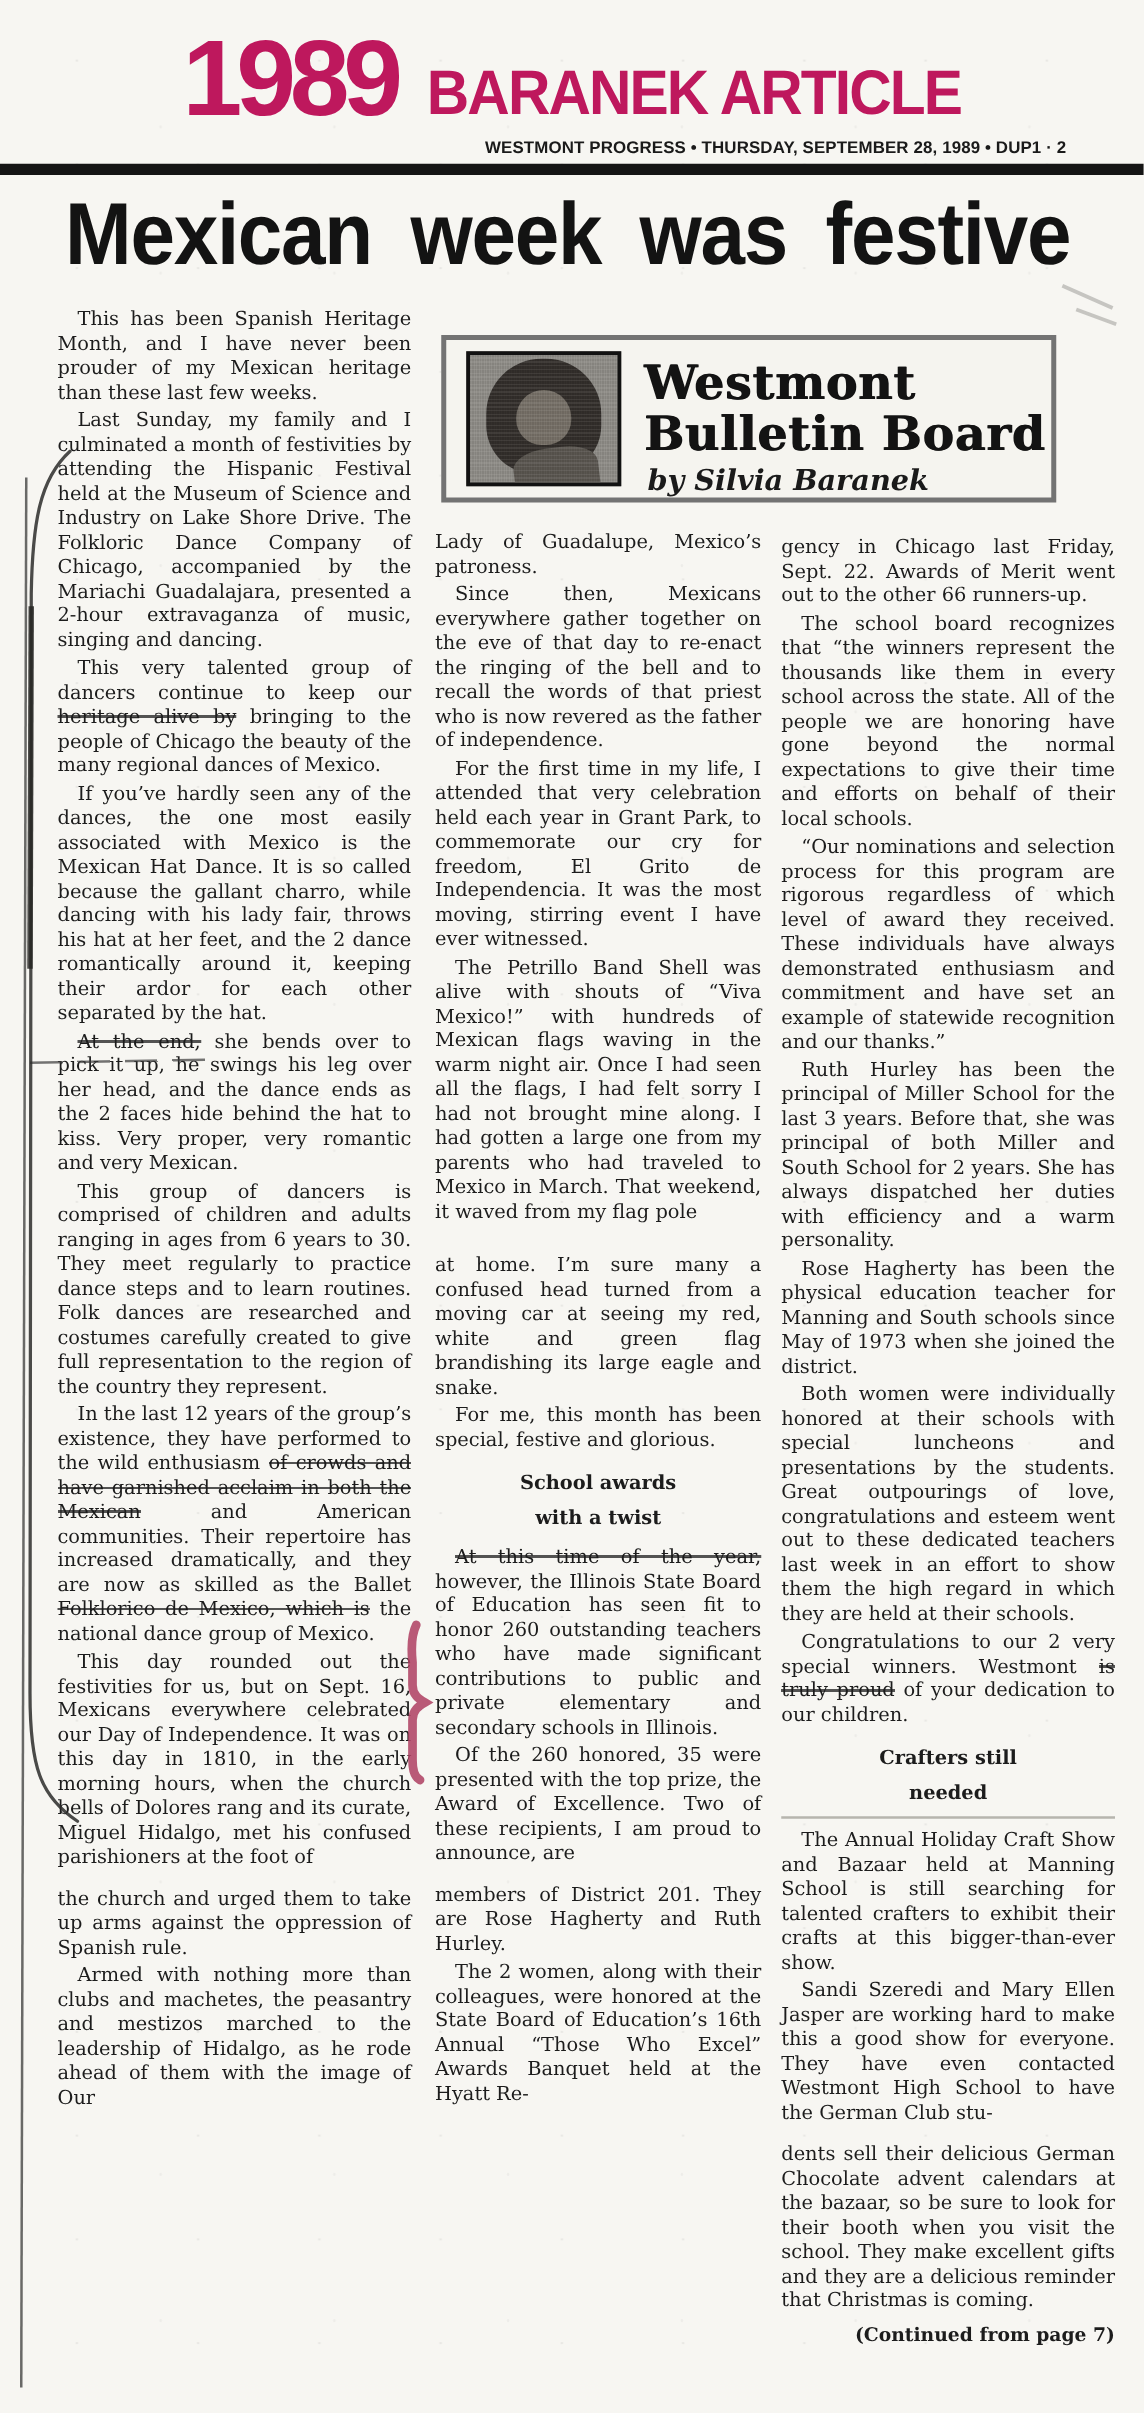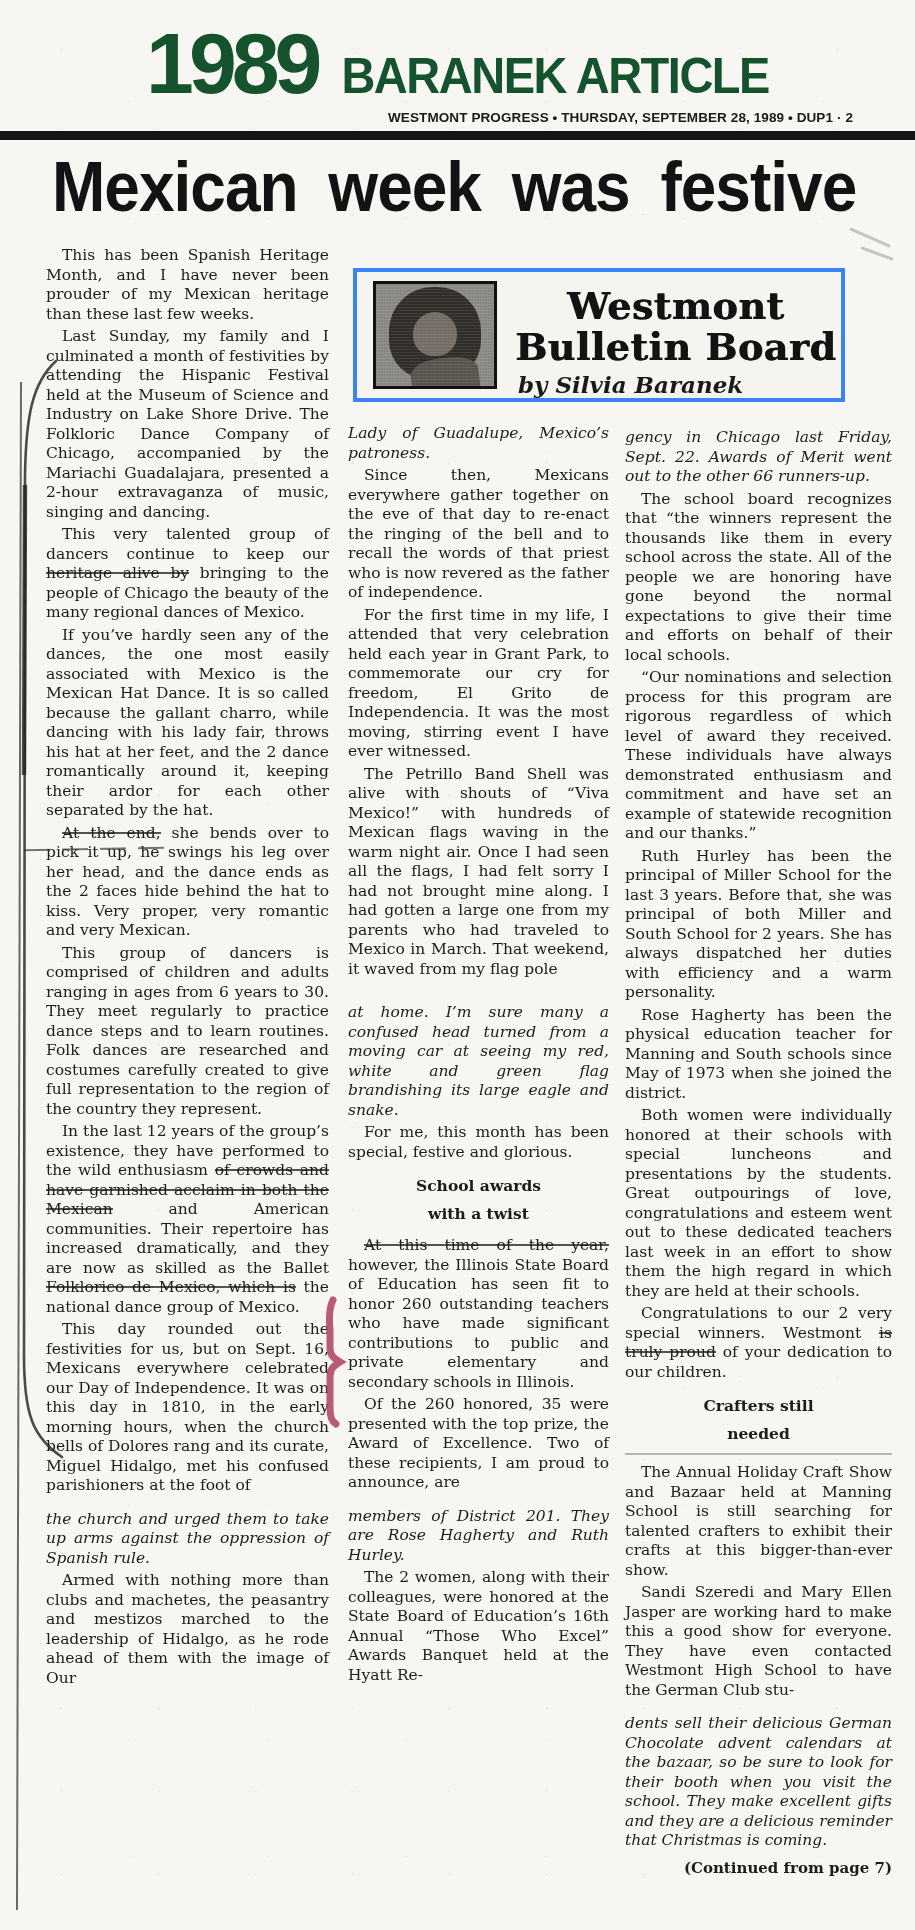--- a/index.html
+++ b/index.html
@@ -11,40 +11,40 @@
       radial-gradient(rgba(0,0,0,.04) 1px, transparent 1.3px);
     background-size: 97px 83px, 139px 117px;
     background-position: 13px 7px, 59px 43px;
     font-family:"DejaVu Serif","Liberation Serif",serif;
     color:#1b1b1b;
   }
   
   .masthead {
     position:absolute; top:20px; left:0; width:100%;
     display:flex; align-items:baseline; justify-content:center; gap:24px;
-    font-family:"Liberation Sans","DejaVu Sans",sans-serif; font-weight:bold; color:#14532d;
+    font-family:"Liberation Sans","DejaVu Sans",sans-serif; font-weight:bold; color:#be185d;
   }
   .masthead .year  { font-size:86px; letter-spacing:-5px; line-height:1; }
   .masthead .label { font-size:47px; letter-spacing:-1.5px; line-height:1; transform:scaleY(1.07); transform-origin:bottom; }
   .dateline {
     position:absolute; top:110px; right:62px;
     font-family:"Liberation Sans","DejaVu Sans",sans-serif; font-weight:bold;
     font-size:13.5px; letter-spacing:.1px; color:#1a1a1a;
   }
   .rule-thick { position:absolute; top:131px; left:0; width:915px; height:9px; background:#151515; }
   .headline {
     position:absolute; top:146px; left:52px; width:840px;
     font-family:"Liberation Sans","DejaVu Sans",sans-serif; font-weight:bold;
     font-size:64px; letter-spacing:-1px; word-spacing:14px; white-space:nowrap;
     transform:scaleY(1.1); transform-origin:top left; color:#131313;
   }
   
   .bulletin-box {
     position:absolute; left:353px; top:268px; width:492px; height:134px;
-    border:4px solid #3b82f6; background:#f5f4ef; box-sizing:border-box;text-align:center;
+    border:4px solid #737373; background:#f5f4ef; box-sizing:border-box;
   }
   .bb-photo {
     position:absolute; left:16px; top:9px; width:124px; height:108px;
     border:3px solid #121212; background:#8f8d88; overflow:hidden; box-sizing:border-box;
   }
   .bb-hair  { position:absolute; left:11%; top:3%;  width:78%; height:90%; background:#332f2b; border-radius:48% 48% 42% 42%; }
   .bb-face  { position:absolute; left:31%; top:27%; width:38%; height:44%; background:#767067; border-radius:50% 50% 46% 46%; }
   .bb-torso { position:absolute; left:30%; bottom:-9%; width:58%; height:36%; background:#5a5650; border-radius:40% 40% 0 0; transform:rotate(-7deg); }
   .bb-grain {
     position:absolute; inset:0; opacity:.55;
@@ -57,21 +57,21 @@
     font-weight:bold; font-size:38px; line-height:41px; letter-spacing:.5px;
     color:#131313; text-shadow:.7px 0 0 currentColor;
   }
   .bb-byline { position:absolute; left:161px; top:99px; font-size:23px; font-weight:bold; font-style:italic; color:#1a1a1a; }
   
   .col { position:absolute; font-size:15.5px; line-height:19.5px; text-align:justify; color:#1c1c1c; }
   .col-1 { left:46px;  top:246px; width:283px; }
   .col-2 { left:348px; top:424px; width:261px; }
   .col-3 { left:625px; top:428px; width:267px; }
   .col p { margin:0 0 3px; text-indent:16px; }
-  .col p.noindent { text-indent:0;font-style:italic; }
+  .col p.noindent { text-indent:0; }
   .col p.gap    { margin-top:14px; }
   .col p.gap-sm { margin-top:24px; }
   .col .subhead {
     font-weight:bold; text-align:center; text-indent:0;
     white-space:pre-line; margin:10px 0 8px; line-height:28px;
   }
   .col .subhead.seamline::after { content:""; display:block; height:2px; background:#b7b5ae; margin-top:5px; }
   .col .continued { font-weight:bold; text-align:right; text-indent:0; margin-top:8px; font-size:15px; }
   
   .pen-strike {

